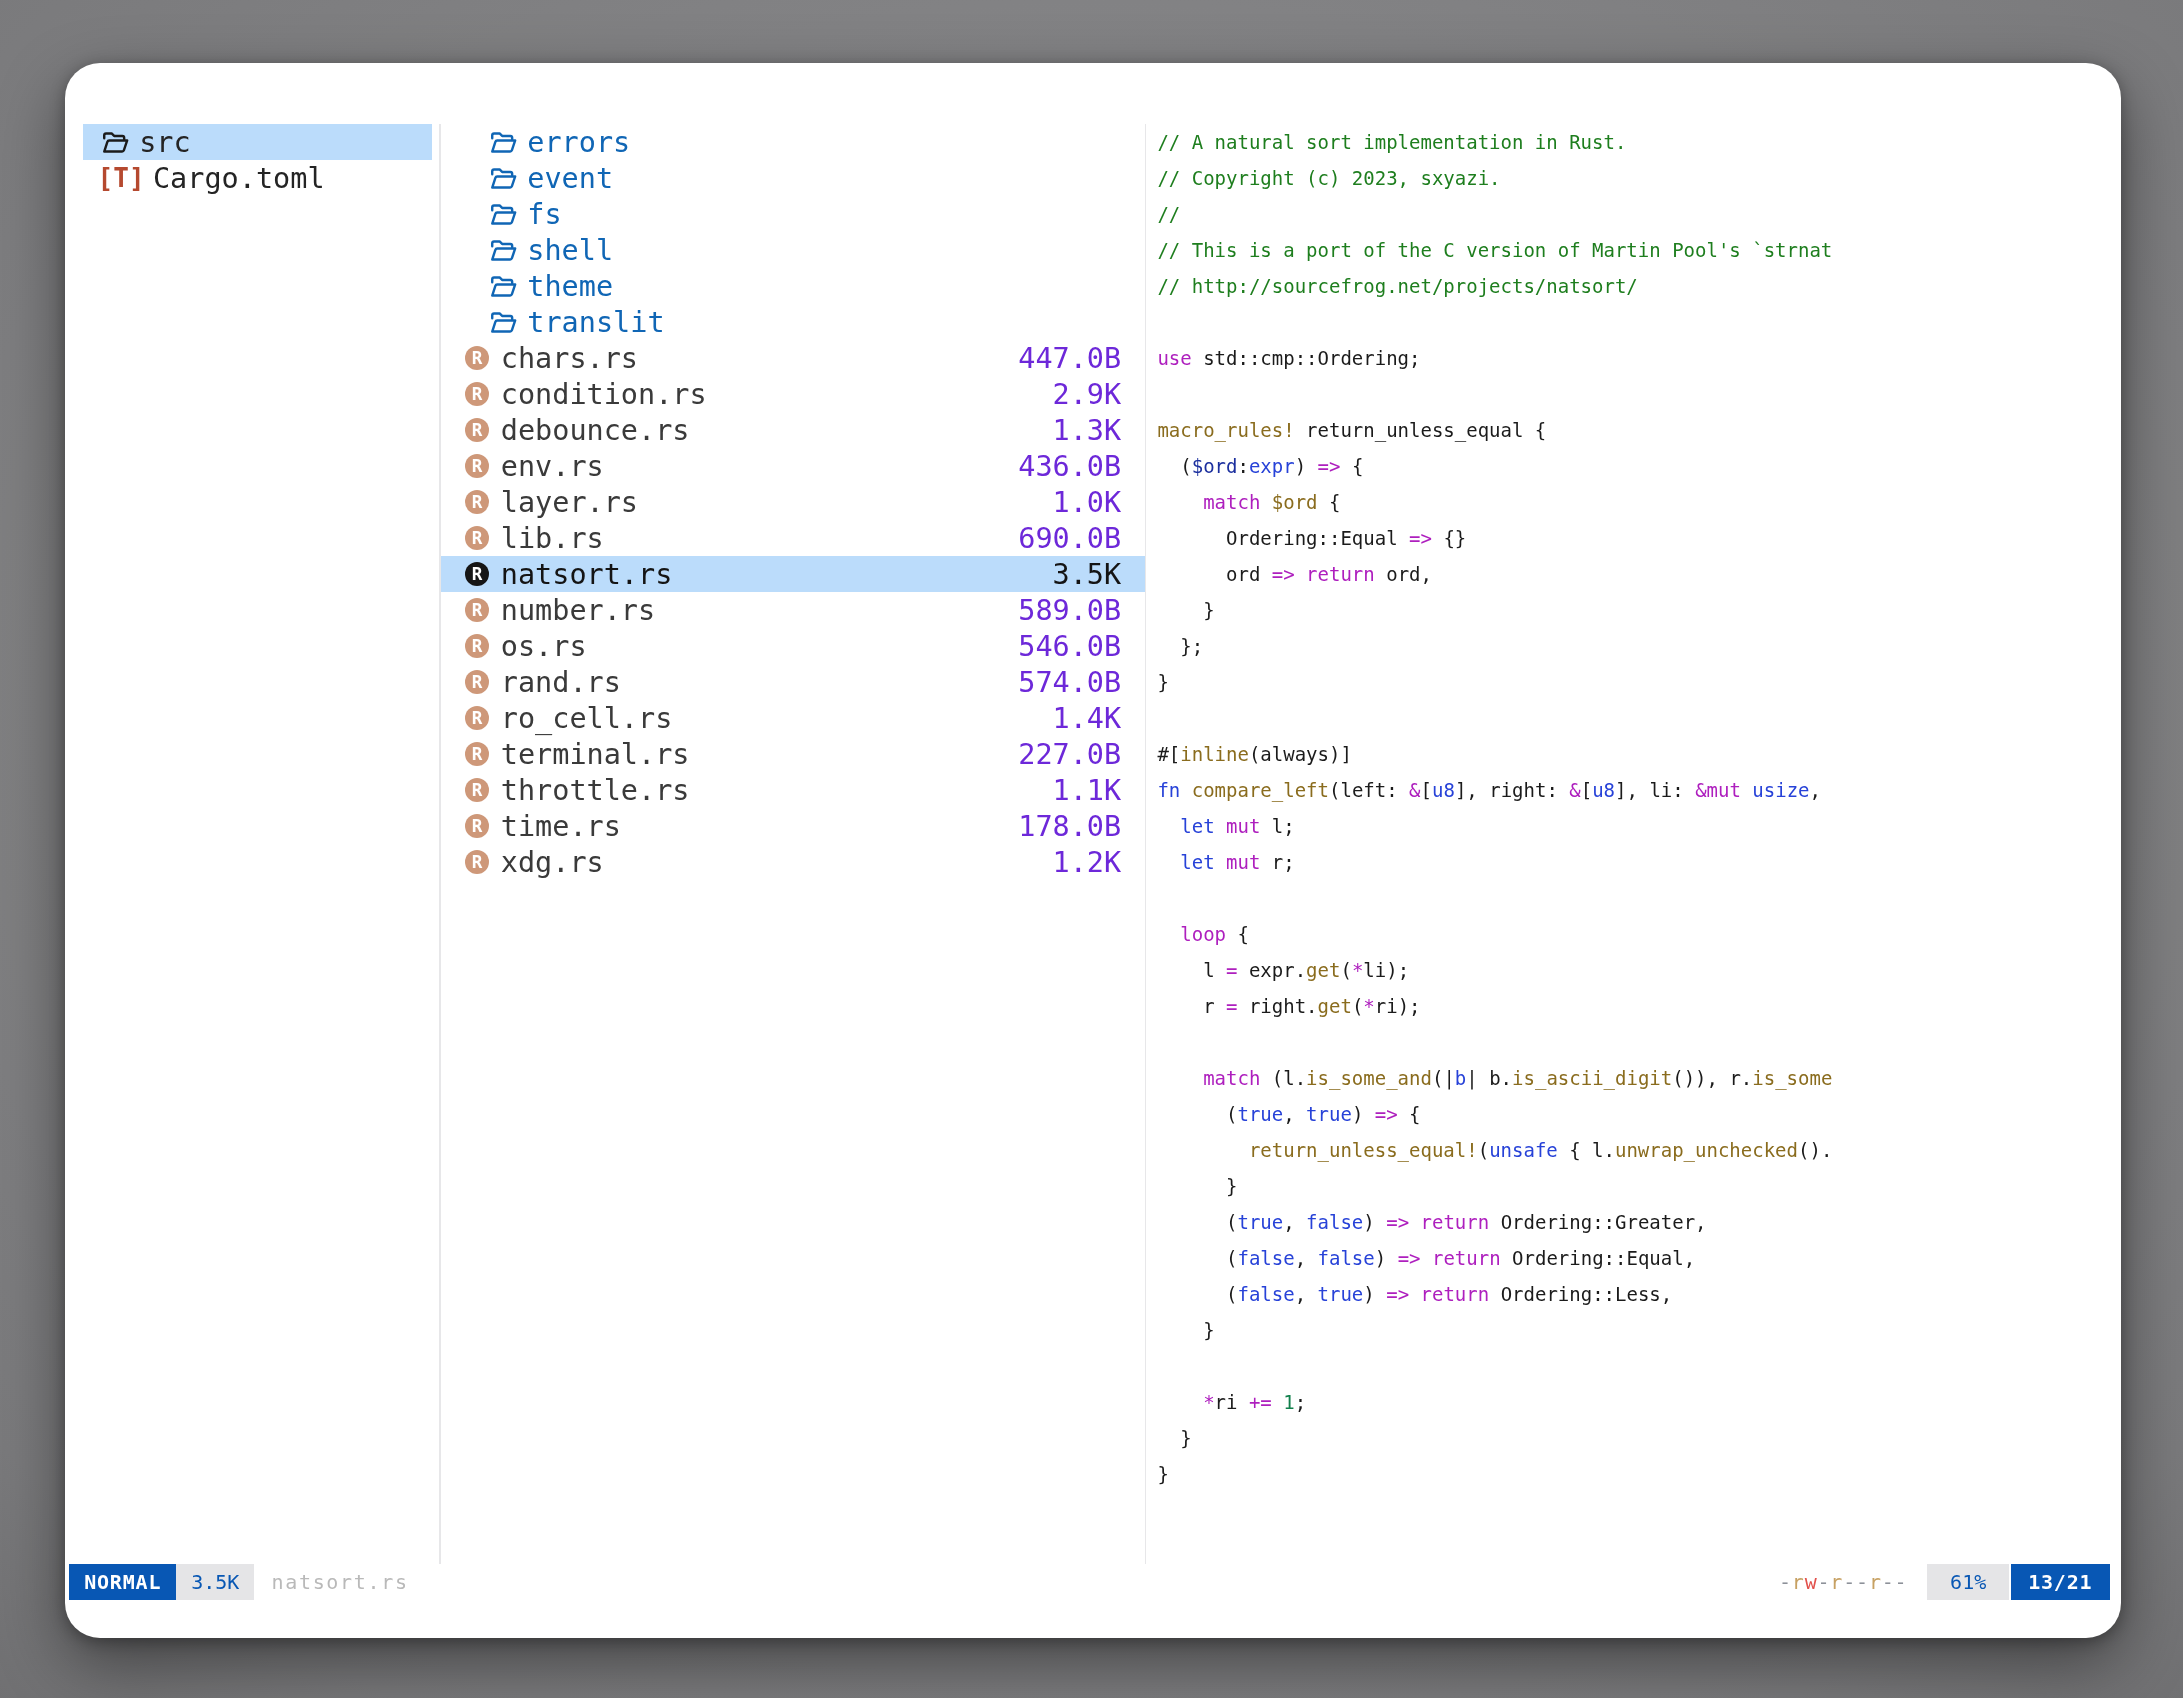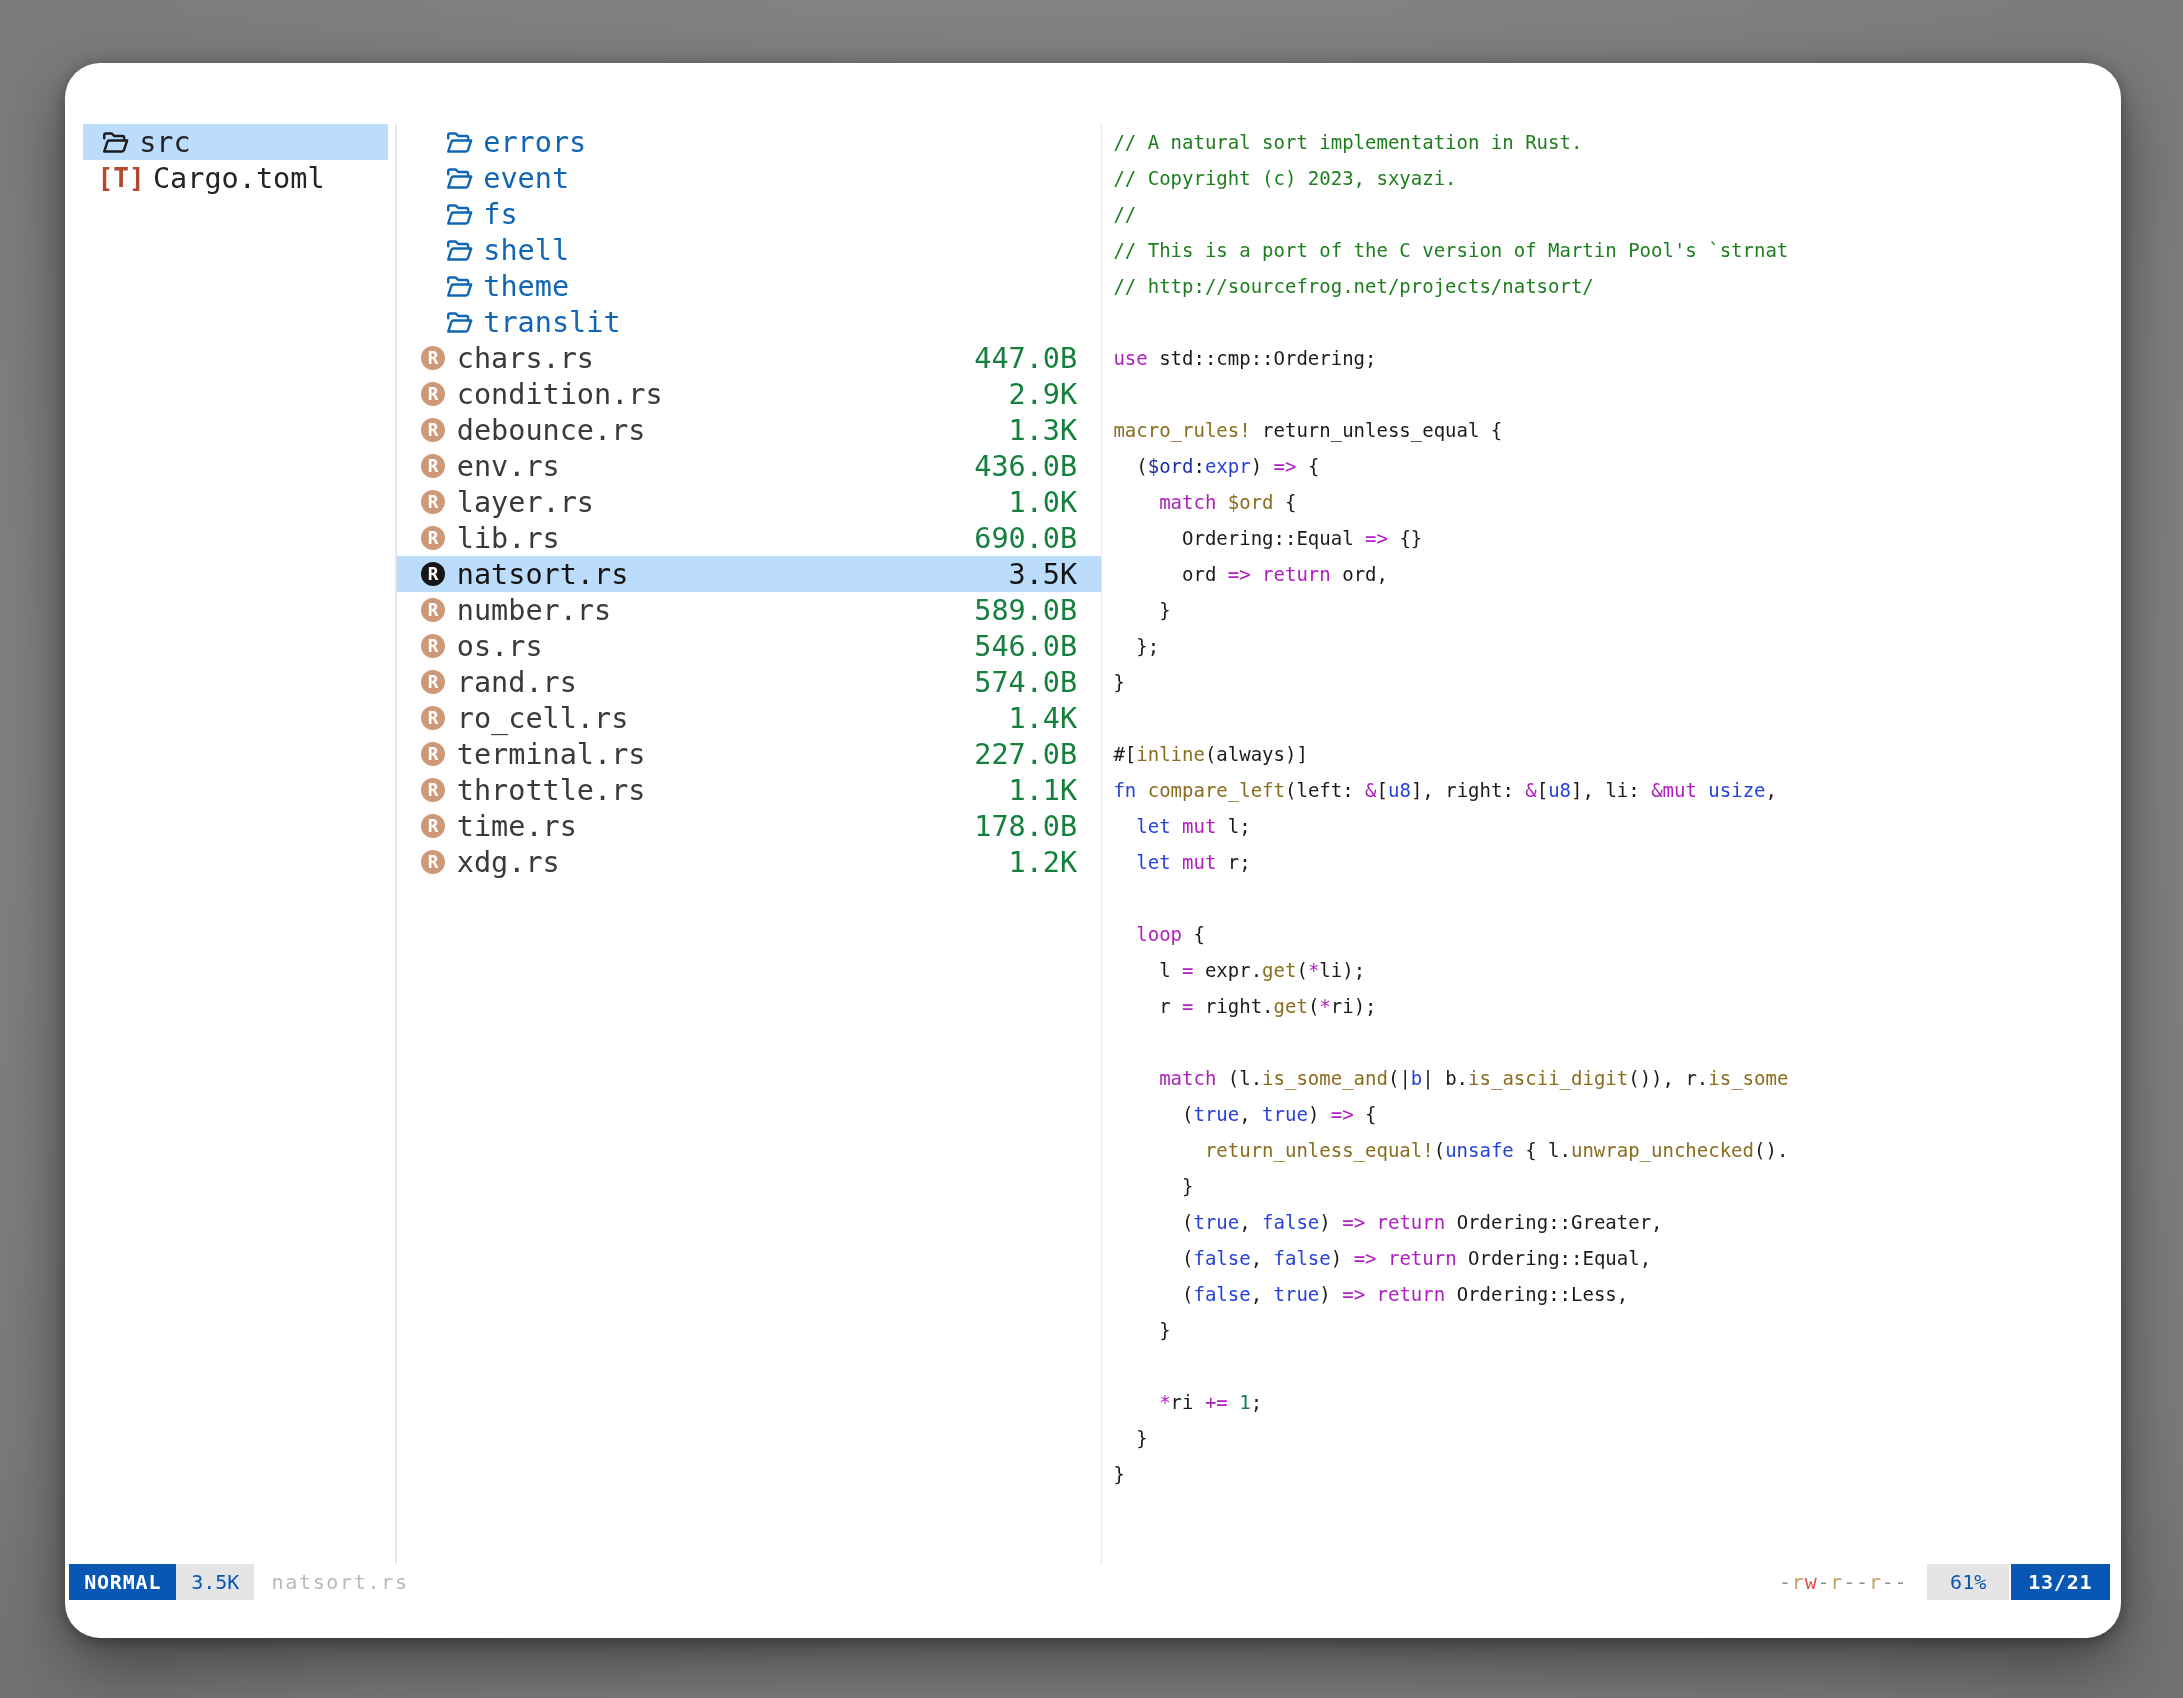--- a/index.html
+++ b/index.html
@@ -8,32 +8,32 @@
     background:radial-gradient(120% 120% at 50% 42%, #909092 0%, #7a7a7c 55%, #48484a 100%);
     font-family:"DejaVu Sans Mono", monospace;
   }
   .window{
     position:absolute;left:65px;top:63px;width:2056px;height:1575px;
     background:#ffffff;border-radius:35px;overflow:hidden;
     box-shadow:0 25px 67px rgba(0,0,0,.45), 0 3.4px 15px rgba(0,0,0,.30);
   }
   .panes{position:absolute;left:0;right:0;top:61px;bottom:74px;display:flex;}
   .pane{box-sizing:border-box;overflow:hidden;}
-  .pane-left{width:330px;padding-left:17.6px;padding-right:7px;}
+  .pane-left{width:374px;padding-left:17.6px;padding-right:7px;}
   .divider{width:1.7px;background:#e7e7e9;flex:0 0 auto;}
   .pane-mid{width:704px;}
   .pane-right{flex:1;padding-left:11px;}
 
   .row{height:36px;display:flex;align-items:center;font-size:28.5px;color:#3a3a3a;}
   .row .label{white-space:pre;}
   .row.sel{background:var(--selection);}
   .pane-left .row{padding-left:15px;color:#242424;}
   .pane-mid .row{padding:0 23.5px 0 21px;}
   .pane-mid .row.dir{color:var(--folder-blue);margin-left:24px;}
-  .pane-mid .row .size{margin-left:auto;color:#15803d;}
+  .pane-mid .row .size{margin-left:auto;color:#6d28d9;}
   .pane-mid .row.sel{color:#141414;}
   .pane-mid .row.sel .size{color:#141414;}
 
   .icon{width:34px;height:34px;display:flex;align-items:center;justify-content:center;flex:0 0 auto;margin-right:7.6px;}
   .icon svg{width:29px;height:29px;display:block;}
   .pane-left .icon{color:#1b1b1b;}
   .pane-mid .dir .icon{color:var(--folder-blue);}
   .ricon{
     width:24px;height:24px;margin:0 11.7px 0 3.4px;border-radius:50%;flex:0 0 auto;
     background:var(--rust-icon);border:1.7px dotted var(--rust-icon);

